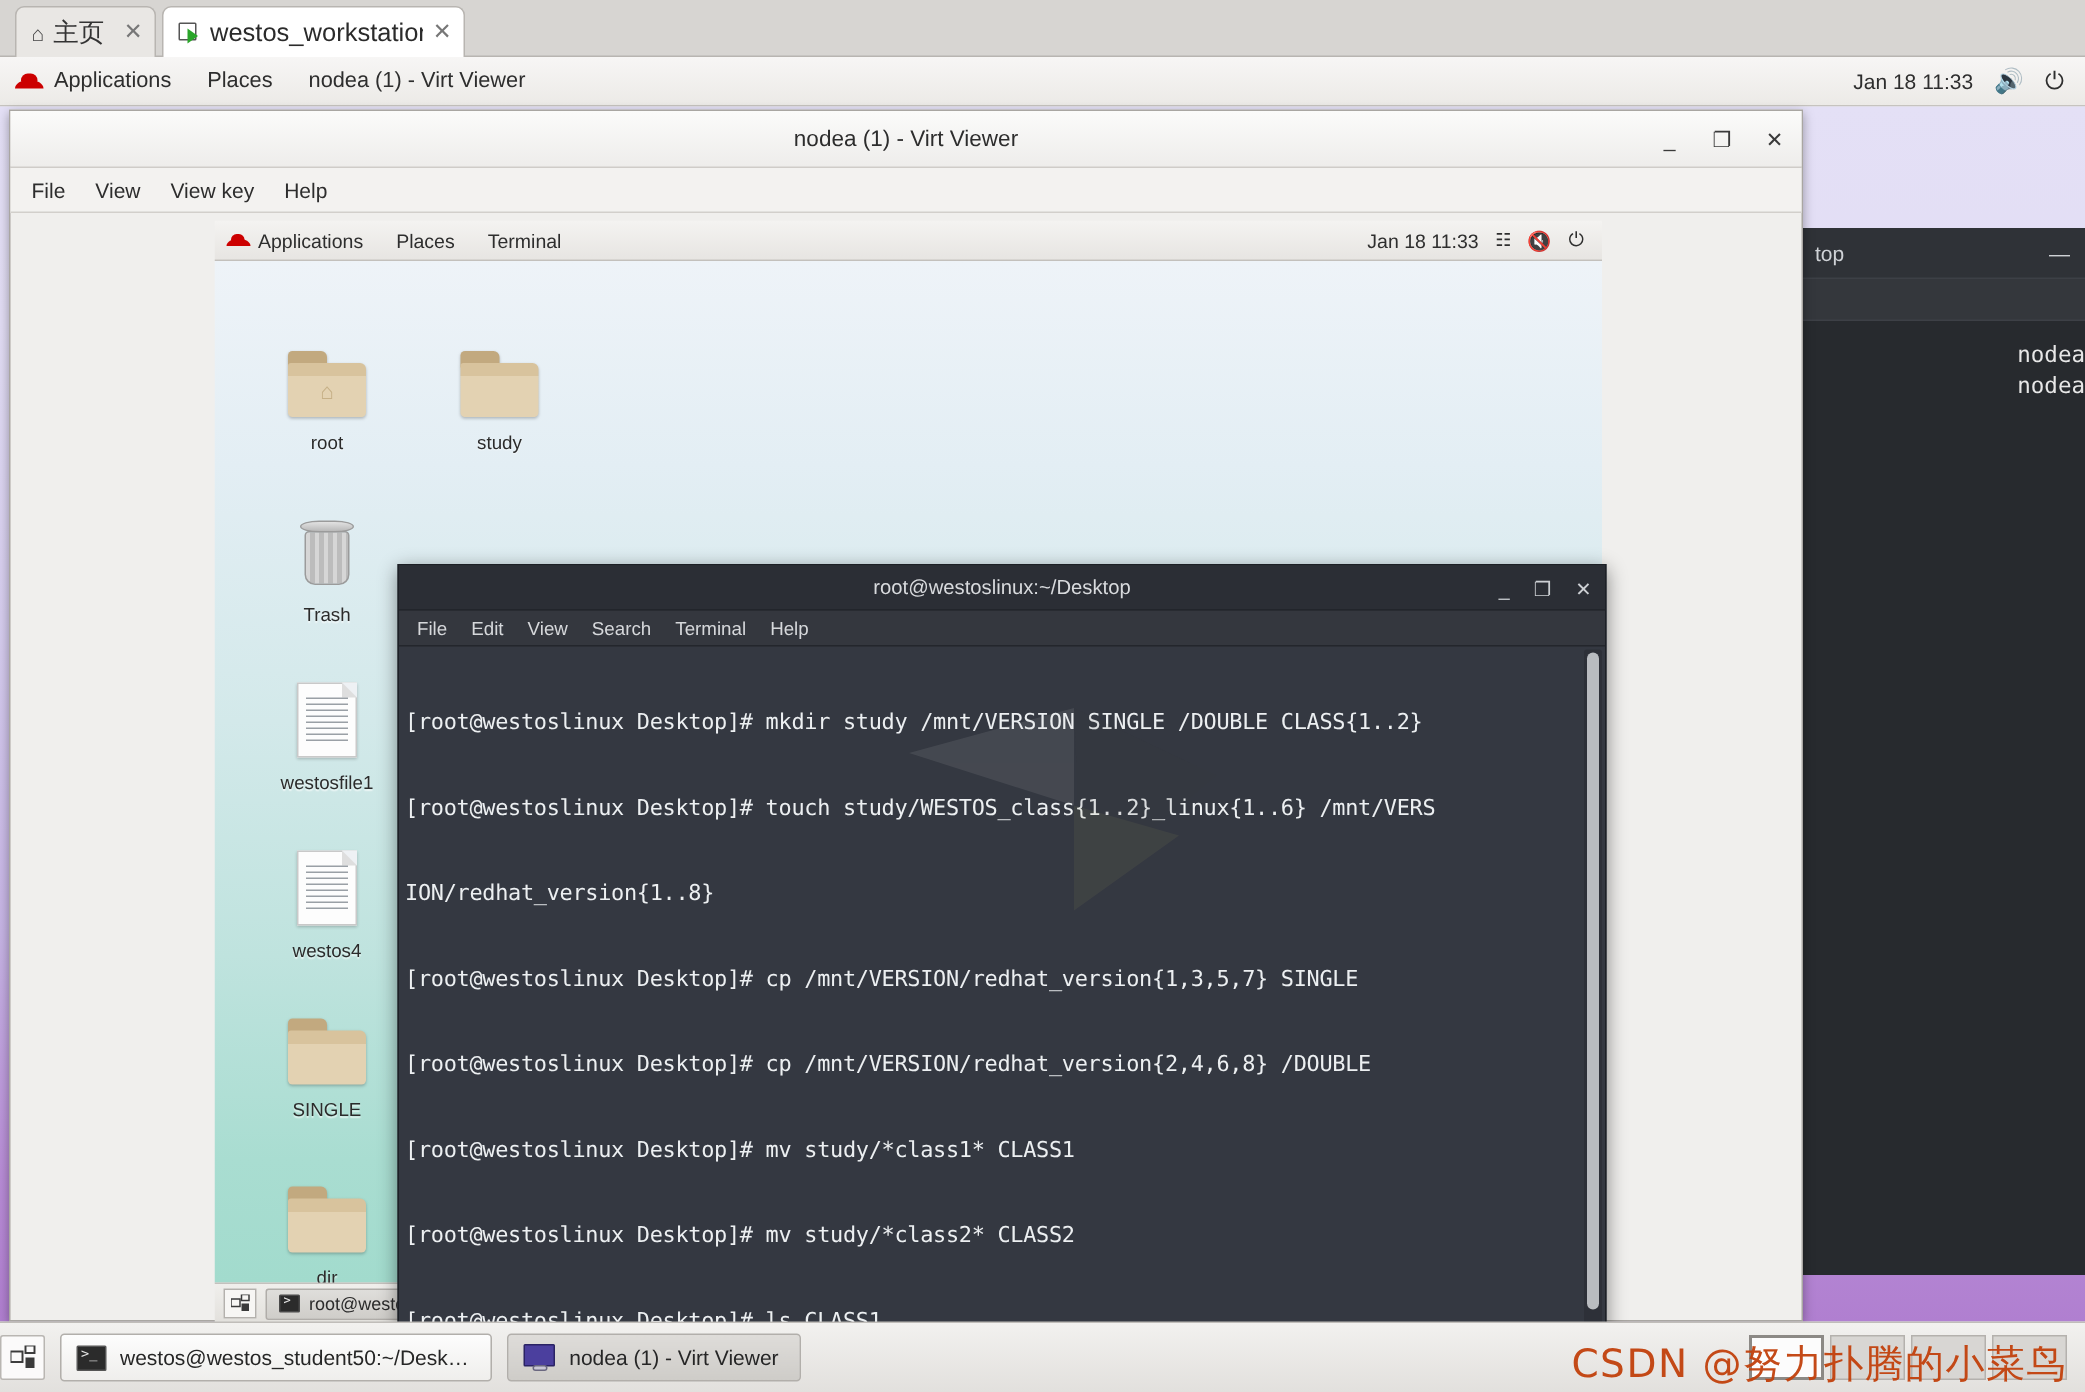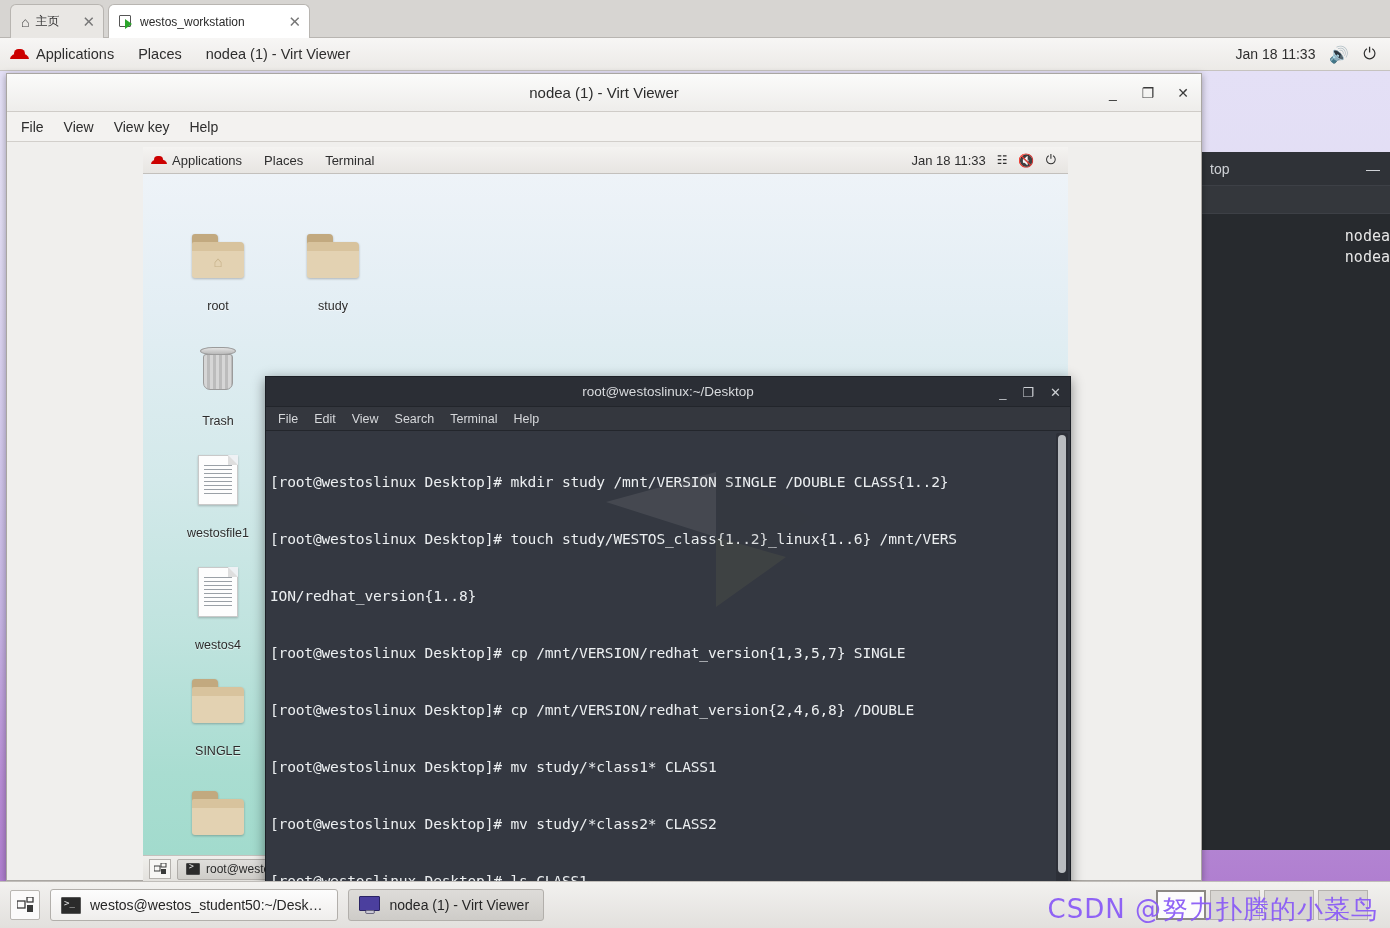--- a/index.html
+++ b/index.html
@@ -21,21 +21,21 @@
   .tab {
     position: absolute; top: 4px; height: 34px;
     display: flex; align-items: center; gap: 6px;
     padding: 0 8px 0 10px;
     border-radius: 6px 6px 0 0;
     font-size: 14px; color: #2b2b2b;
     border: 1px solid #b8b5b1; border-bottom: none;
   }
   .tab.inactive { left: 10px; width: 94px; background: #e9e7e4; color: #333; }
   .tab.active   { left: 108px; width: 202px; background: #ffffff; font-weight: normal; }
-  .tab .tablabel { white-space: nowrap; overflow: hidden; font-size: 12px; }
+  .tab .tablabel { white-space: nowrap; overflow: hidden; font-size: 17px; }
   .tab .tabclose { margin-left: auto; color: #777; font-size: 15px; line-height: 1; }
   .home-ico { font-size: 14px; color: #444; }
 
   
   .vm-ico { width: 15px; height: 14px; position: relative; flex: 0 0 auto; }
   .vm-ico .scr { position:absolute; left:0; top:0; width:12px; height:12px;
                  border: 1.6px solid #555; border-radius: 1px; }
   .vm-ico .play { position:absolute; left:6px; top:4px; width:0; height:0;
                   border-left: 7px solid #2aa52a; border-top: 5px solid transparent;
                   border-bottom: 5px solid transparent; }
@@ -155,21 +155,21 @@
   .termico { width: 14px; height: 12px; background: #2b2b2b; border-radius: 1px;
              position: relative; border: 1px solid #4a4a4a; flex: 0 0 auto; }
   .termico::after { content: ">"; position: absolute; left: 2px; top: -2px;
                     color: #e8e8e8; font-size: 8px; font-family: "DejaVu Sans Mono", monospace; }
 
   
   .dicon {
     position: absolute; width: 86px; text-align: center;
     font-size: 12.5px; color: #2b2b2b;
   }
-  .dicon .cap { margin-top: 21px; display: block; line-height: 14px;
+  .dicon .cap { margin-top: 10px; display: block; line-height: 14px;
                 text-shadow: 0 1px 1px rgba(255,255,255,.7); }
   .folder {
     width: 52px; height: 44px; margin: 0 auto; position: relative;
     filter: drop-shadow(0 1px 1px rgba(0,0,0,.25));
   }
   .folder .tab-f { position: absolute; left: 0; top: 0; width: 26px; height: 11px;
                    background: #c2a97f; border-radius: 3px 4px 0 0; }
   .folder .body-f { position: absolute; left: 0; top: 8px; width: 52px; height: 36px;
                     background: #e3d2b2; border-radius: 2px 4px 3px 3px; }
   .folder .body-f.dark-top { background: linear-gradient(#d8c39d 0 9px, #e3d2b2 9px 100%); }
@@ -241,21 +241,21 @@
     position: absolute; left: 360px; top: 205px; opacity: .07;
     font-size: 66px; color: #fff; font-family: "DejaVu Sans", sans-serif;
     pointer-events: none; letter-spacing: 6px;
   }
 
   
   .otaskbar {
     position: absolute; left: 0; top: 881px; width: 1390px; height: 47px;
     background: linear-gradient(#f2f1ef,#e2e0dd);
     border-top: 1px solid #c0bdb9;
-    display: flex; align-items: center; padding: 0 10px; gap: 10px;
+    display: flex; align-items: center; padding: 0 0; gap: 10px;
   }
   .osw {
     width: 30px; height: 30px; background: #fbfafa; border: 1px solid #b9b6b2;
     border-radius: 2px; display: flex; align-items: center; justify-content: center;
   }
   .otask {
     height: 32px; padding: 0 14px 0 10px; display: flex; align-items: center; gap: 9px;
     border: 1px solid #b2afab; border-radius: 3px; font-size: 14px; color: #262626;
   }
   .otask.inactive { background: linear-gradient(#fdfdfd,#efeeec); }
@@ -270,21 +270,21 @@
   .otask .vvbig .st { position: absolute; left: 6px; top: 14px; width: 10px; height: 4px;
                       background: #c9c7d6; border: 1px solid #6b6880; border-radius: 3px; }
 
   .oright { margin-left: auto; display: flex; align-items: center; gap: 4px; padding-right: 12px; }
   .owsbox { width: 50px; height: 30px; background: #d8d6d3; border: 1px solid #b4b1ad; }
   .owsbox.active { background: #fcfcfc; border: 2px solid #8c8985; }
 
   
   .csdn {
     position: absolute; right: 12px; top: 892px;
-    font-size: 26px; color: #8b5cf6; opacity: .95;
+    font-size: 26px; color: #c2410c; opacity: .95;
     font-family: "DejaVu Sans", sans-serif; letter-spacing: 1px;
     pointer-events: none; white-space: nowrap;
   }
 </style>
 </head>
 <body>
 
 <div id="root">
 
   <div class="tabstrip">

